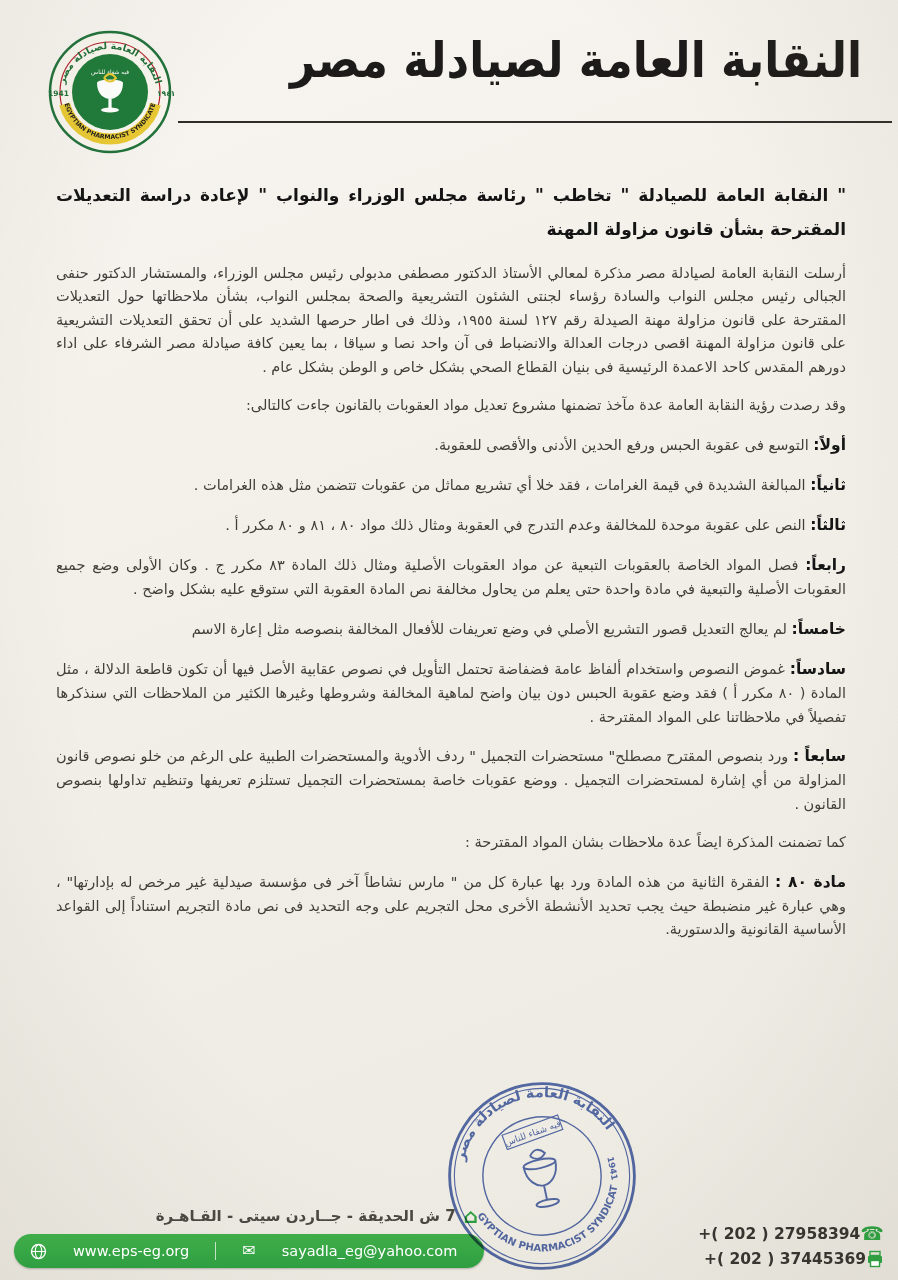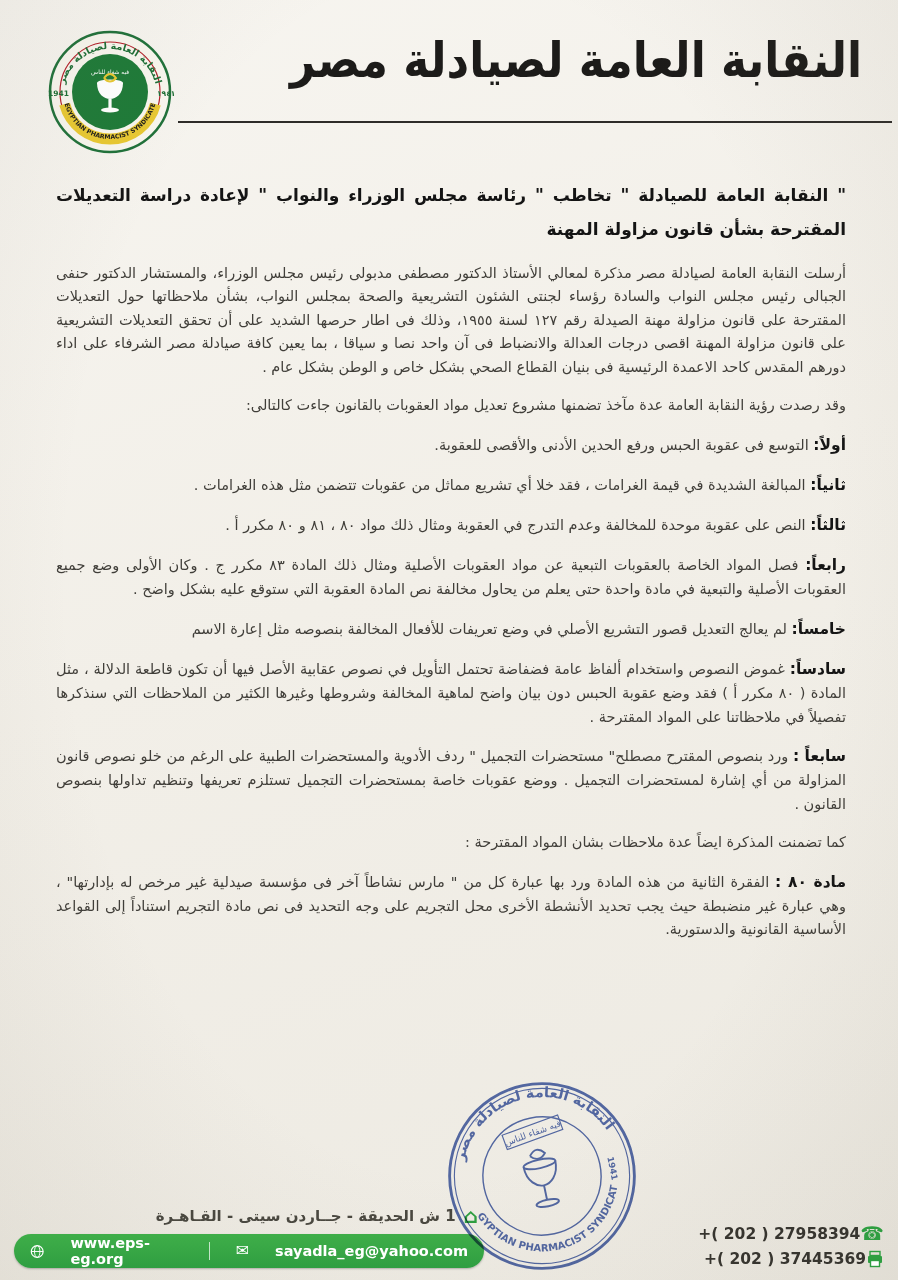--- a/index.html
+++ b/index.html
@@ -47,21 +47,21 @@
   .footer-left{ width:470px; }
   .address-row{
     direction:rtl; display:flex; align-items:center; gap:8px;
     font-size:15px; font-weight:bold; color:#4a4840; margin:0 6px 8px 0;
   }
   .home-icon{ color:#2f9e41; font-size:20px; line-height:1; }
   .web-bar{
     direction:ltr; height:34px; border-radius:17px;
     background:linear-gradient(180deg,#3fae49,#2f9e41);
     display:flex; align-items:center; gap:26px; padding:0 16px;
-    color:#ffffff; font-weight:bold; font-size:14.5px; box-shadow:0 1px 2px rgba(0,0,0,.25);
+    color:#ffffff; font-weight:normal; font-size:14.5px; box-shadow:0 1px 2px rgba(0,0,0,.25);
   }
   .web-bar .divider{ width:1px; height:18px; background:rgba(255,255,255,.7); }
   .glyph-white{ color:#fff; font-size:16px; line-height:1; }
   .footer-right{ text-align:right; }
   .contact-row{
     display:flex; justify-content:flex-end; align-items:center; 
     font-size:15.5px; font-weight:bold; color:#37352f; margin-top:7px; direction:ltr;
   }
   .glyph-green{ color:#2f9e41; font-size:19px; line-height:1; }
   
@@ -130,21 +130,21 @@
 
     <p class="note">كما تضمنت المذكرة ايضاً عدة ملاحظات بشان المواد المقترحة :</p>
 
     <p class="point"><strong class="point-label">مادة ٨٠ :</strong> <span>الفقرة الثانية من هذه المادة ورد بها عبارة كل من " مارس نشاطاً آخر فى مؤسسة صيدلية غير مرخص له بإدارتها" ، وهي عبارة غير منضبطة حيث يجب تحديد الأنشطة الأخرى محل التجريم على وجه التحديد فى نص مادة التجريم استناداً إلى القواعد الأساسية القانونية والدستورية.</span></p>
   </main>
 
   <footer class="footer">
     <div class="footer-left">
       <div class="address-row">
         <span class="home-icon">⌂</span>
-        <span>1 ش الحديقة - جــاردن سيتى - القـاهـرة</span>
+        <span>7 ش الحديقة - جــاردن سيتى - القـاهـرة</span>
       </div>
       <div class="web-bar">
         <svg width="17" height="17" viewBox="0 0 17 17">
           <circle cx="8.5" cy="8.5" r="7" fill="none" stroke="#fff" stroke-width="1.4"></circle>
           <ellipse cx="8.5" cy="8.5" rx="3.2" ry="7" fill="none" stroke="#fff" stroke-width="1.1"></ellipse>
           <line x1="1.5" y1="8.5" x2="15.5" y2="8.5" stroke="#fff" stroke-width="1.1"></line>
         </svg>
         <span>www.eps-eg.org</span>
         <span class="divider"></span>
         <span class="glyph-white">✉</span>

